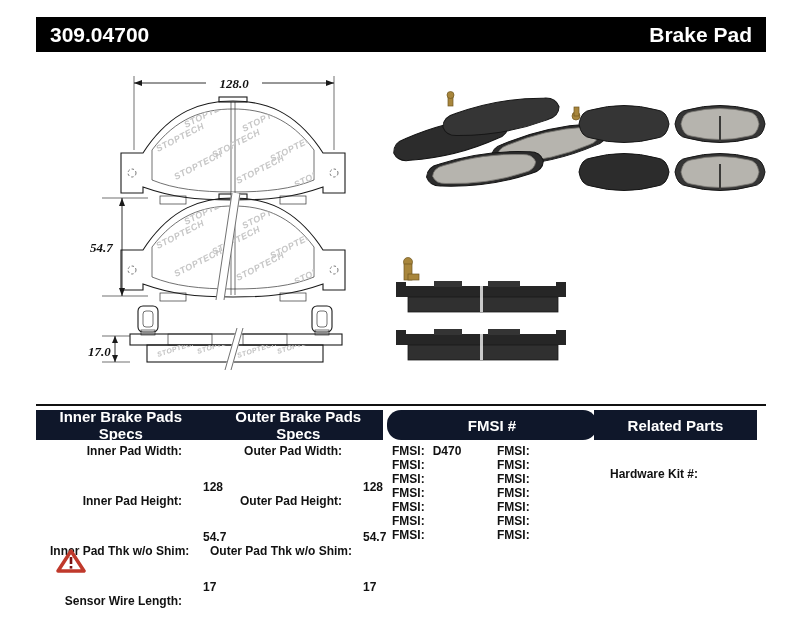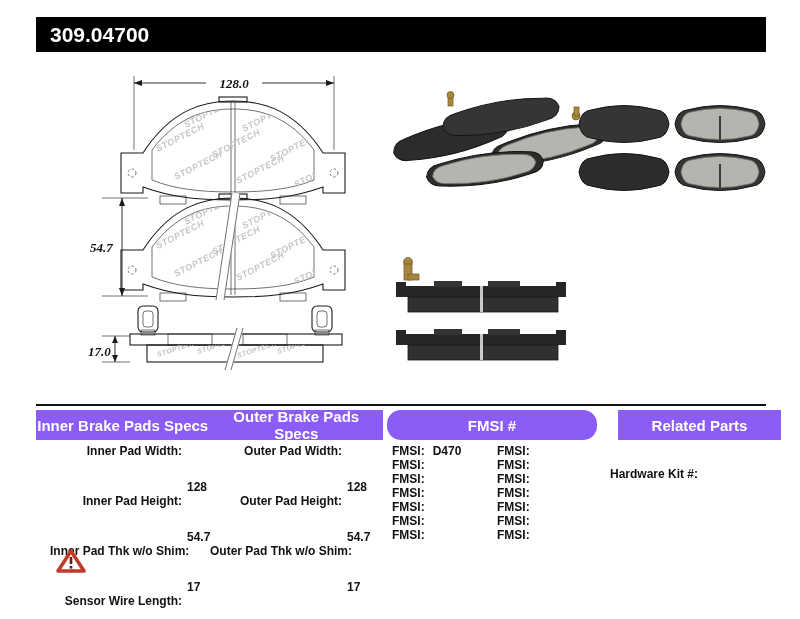--- a/index.html
+++ b/index.html
@@ -18,51 +18,52 @@
   .dimarrow{fill:#1a1a1a;}
   .dimtxt{font:italic bold 13px "Liberation Serif",serif;fill:#111;}
   .wm{font:italic bold 9px "Liberation Sans",sans-serif;fill:#c7c7c7;letter-spacing:.5px;}
   .wm2{font:italic bold 7px "Liberation Sans",sans-serif;fill:#c2c2c2;letter-spacing:.4px;}
   .pad-dark{fill:#353535;stroke:#161616;stroke-width:1;}
   .pad-dark2{fill:#2c2c2c;stroke:#141414;stroke-width:1;}
   .pad-light{fill:#b6b4ae;stroke:#7c7a75;stroke-width:.8;}
   .brass{fill:#a8863c;stroke:#6f5620;stroke-width:.7;}
   
   .rule{position:absolute;left:36px;top:404px;width:730px;height:2px;background:#111;}
-  .thead{position:absolute;top:410px;height:30px;background:#8b5cf6;color:#fff;display:flex;
-    align-items:center;font-size:15px;font-weight:bold;}
+  .thead{position:absolute;top:410px;height:30px;background:#0f172a;color:#fff;display:flex;
+    align-items:center;font-size:15px;font-weight:bold;gap:8px;}
   .t1{left:36px;width:347px;}
   .t1 span{flex:1;text-align:center;}
   .t2{left:387px;width:210px;justify-content:center;border-radius:14px;}
-  .t3{left:618px;width:163px;justify-content:center;}
+  .t3{left:594px;width:163px;justify-content:center;}
   .specs,.fmsi-col,.related{position:absolute;top:444px;font-size:12px;font-weight:bold;
     line-height:14px;white-space:nowrap;}
   .specs.inner{left:50px;width:180px;}
   .specs.outer{left:210px;width:180px;}
-  .spec-row{display:flex;}
+  .spec-row{display:flex;gap:16px;}
   .spec-label{width:132px;text-align:right;}
   .spec-value{padding-left:5px;margin-top:36px;}
   .fmsi-col.c1{left:392px;}
   .fmsi-col.c2{left:497px;}
   .fmsi-row{display:flex;}
   .fmsi-row .v{padding-left:8px;}
   .related{left:610px;margin-top:23px;}
   
   .warn-icon{position:absolute;left:56px;top:548px;width:30px;height:26px;}
   .note-block{position:absolute;left:95px;top:547px;font-size:13.5px;font-weight:bold;line-height:19px;}
   .note-line{display:flex;}
   .note-text-red{color:#c53030;padding-left:9px;}
 </style>
 </head>
 <body>
 
 <div class="page">
 
   <div class="header-bar">
     <span>309.04700</span>
+    <span>Brake Pad</span>
   </div>
 
   <svg class="media" viewBox="0 0 800 350">
     <g transform="translate(0,-55)">
       <defs>
         <path id="ppad" d="M2,17 Q4,7 16,6 Q62,-2 106,6 Q118,7 120,17 Q118,27 106,28 Q62,36 16,28 Q4,27 2,17 Z"></path>
         <path id="ppadIn" d="M2,14 Q4,6 14,5 Q55,-2 94,5 Q104,6 106,14 Q104,22 94,23 Q55,30 14,23 Q4,22 2,14 Z"></path>
         <path id="ppadS" d="M1,22 Q3,9 13,8 Q46,-1 79,8 Q89,9 91,22 Q89,35 79,36 Q46,45 13,36 Q3,35 1,22 Z"></path>
         <path id="ppadSIn" d="M1,18 Q3,7 11,6 Q40,-1 69,6 Q77,7 79,18 Q77,29 69,30 Q40,37 11,30 Q3,29 1,18 Z"></path>
         <clipPath id="clipInner">

